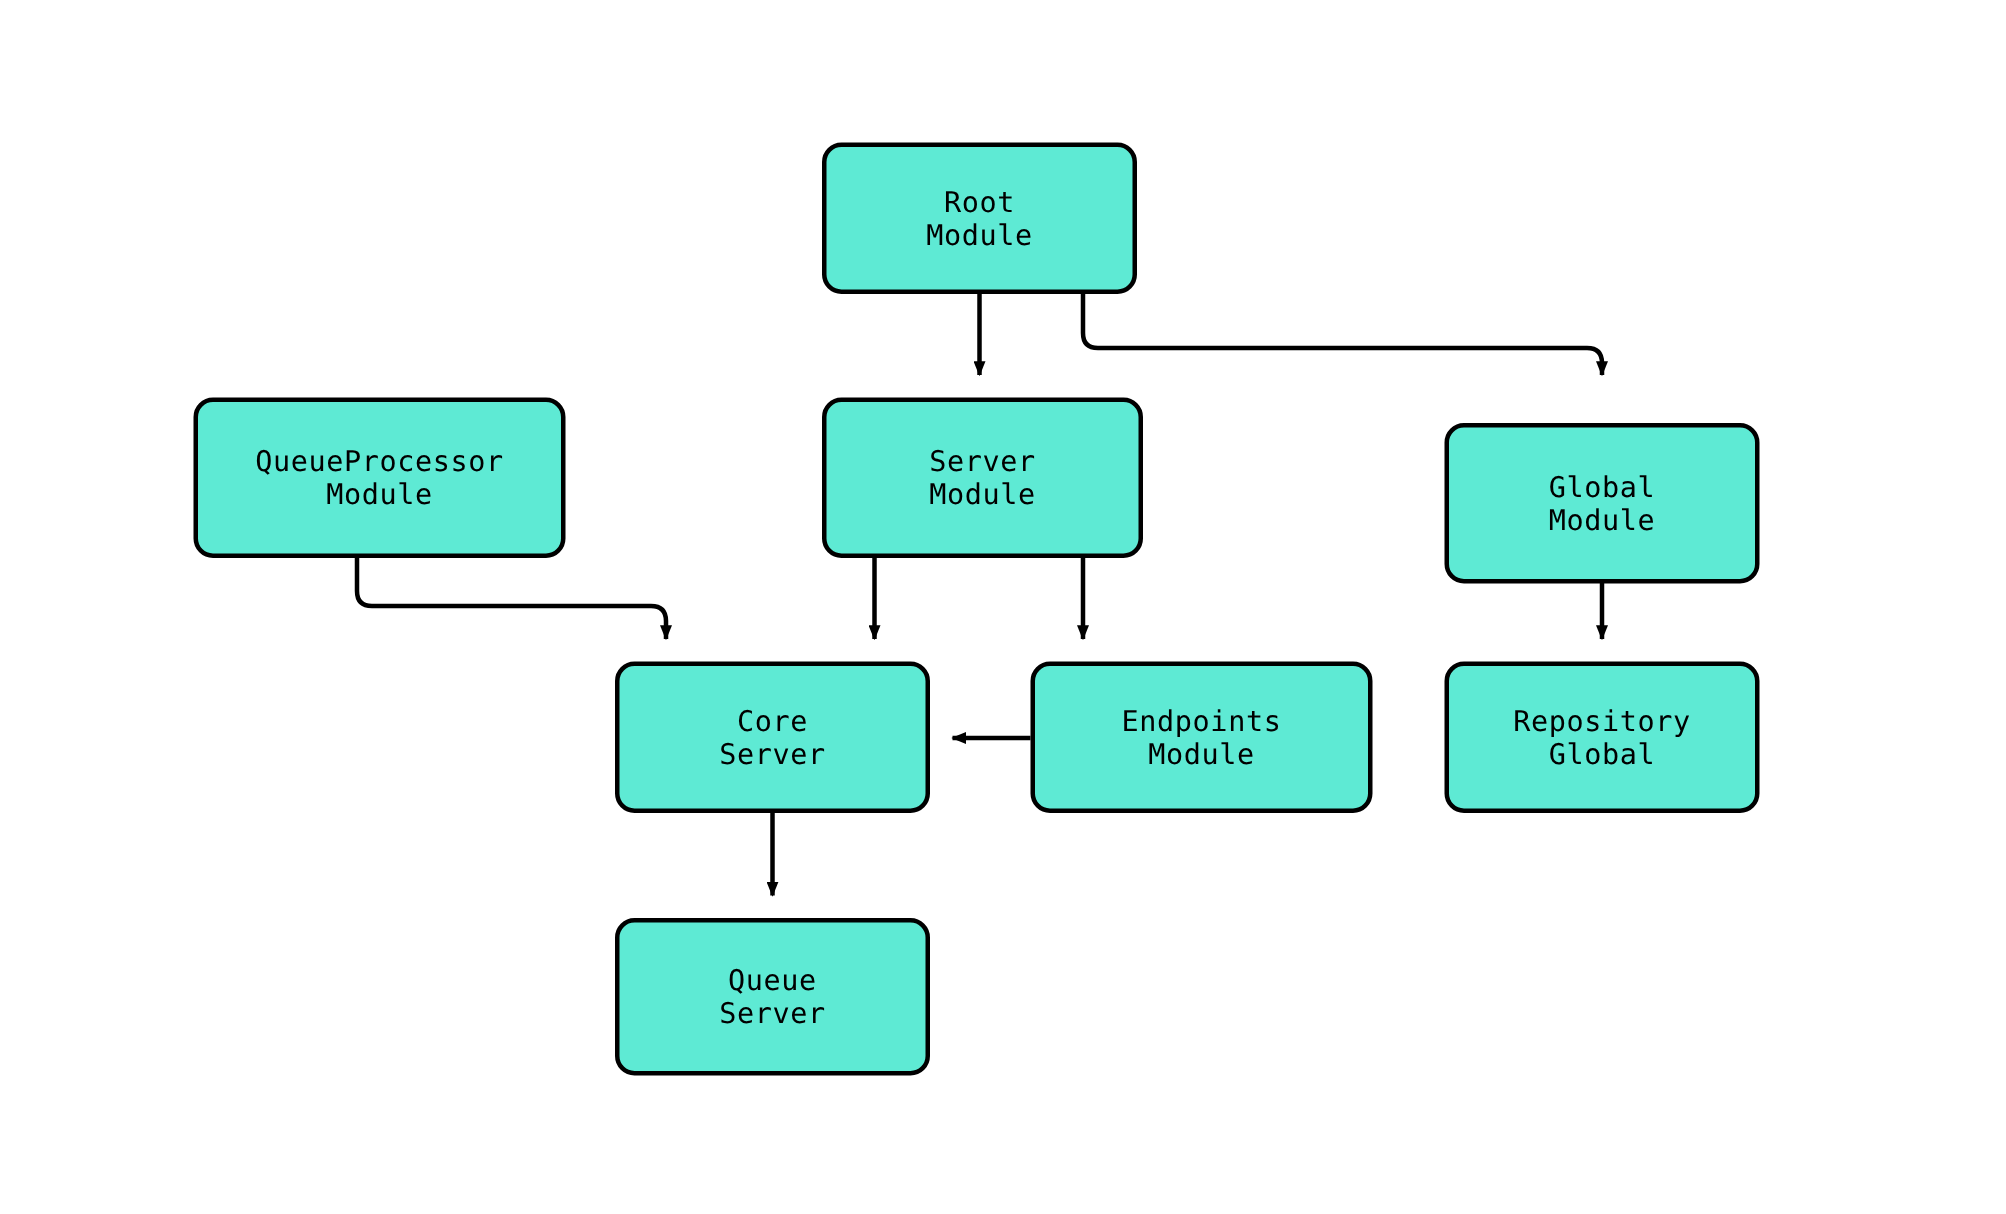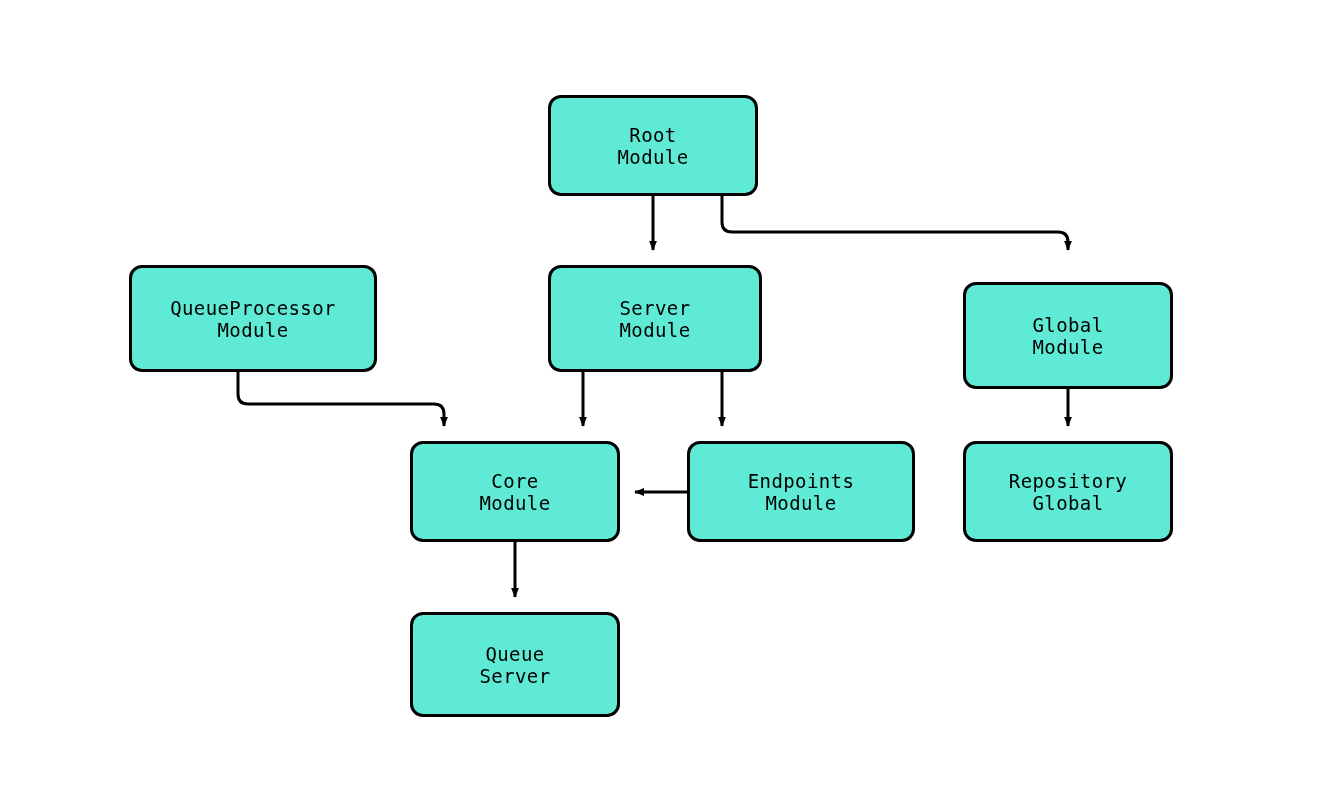--- a/index.html
+++ b/index.html
@@ -109,21 +109,21 @@
 Module</div>
   </div>
 
   <div class="node" style="left:963px; top:265px; width:210px; height:107px;margin-top:17px;">
     <div class="node-label">Global
 Module</div>
   </div>
 
   <div class="node" style="left:410px; top:441px; width:210px; height:101px;">
     <div class="node-label">Core
-Module</div>
+Server</div>
   </div>
 
   <div class="node" style="left:687px; top:441px; width:228px; height:101px;">
     <div class="node-label">Endpoints
 Module</div>
   </div>
 
   <div class="node" style="left:963px; top:441px; width:210px; height:101px;">
     <div class="node-label">Repository
 Global</div>

